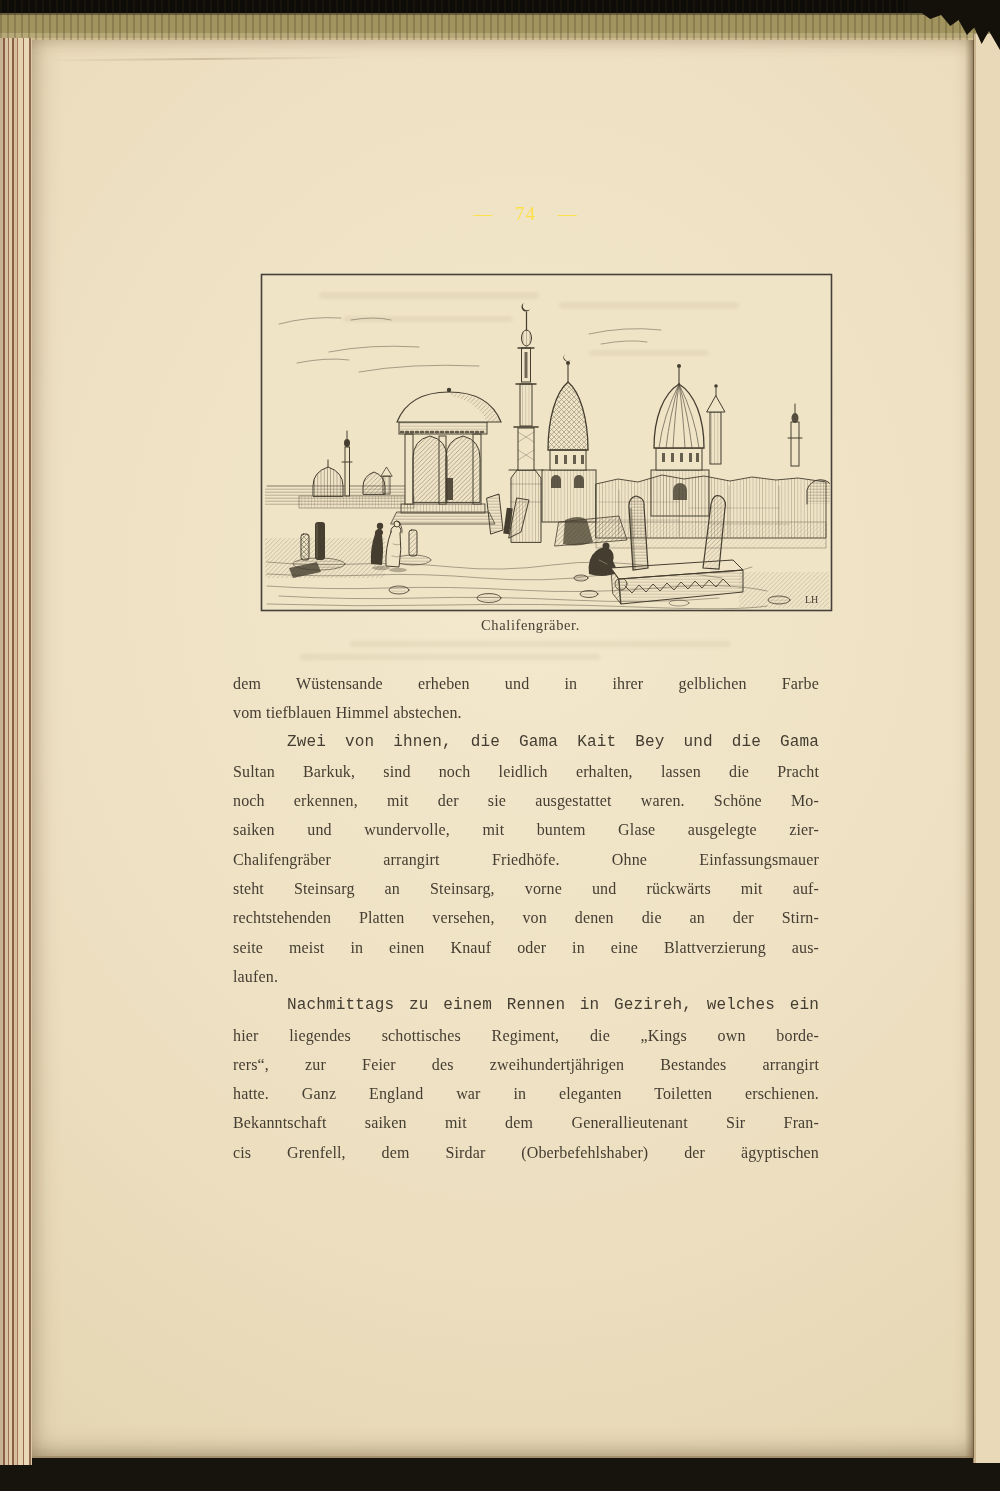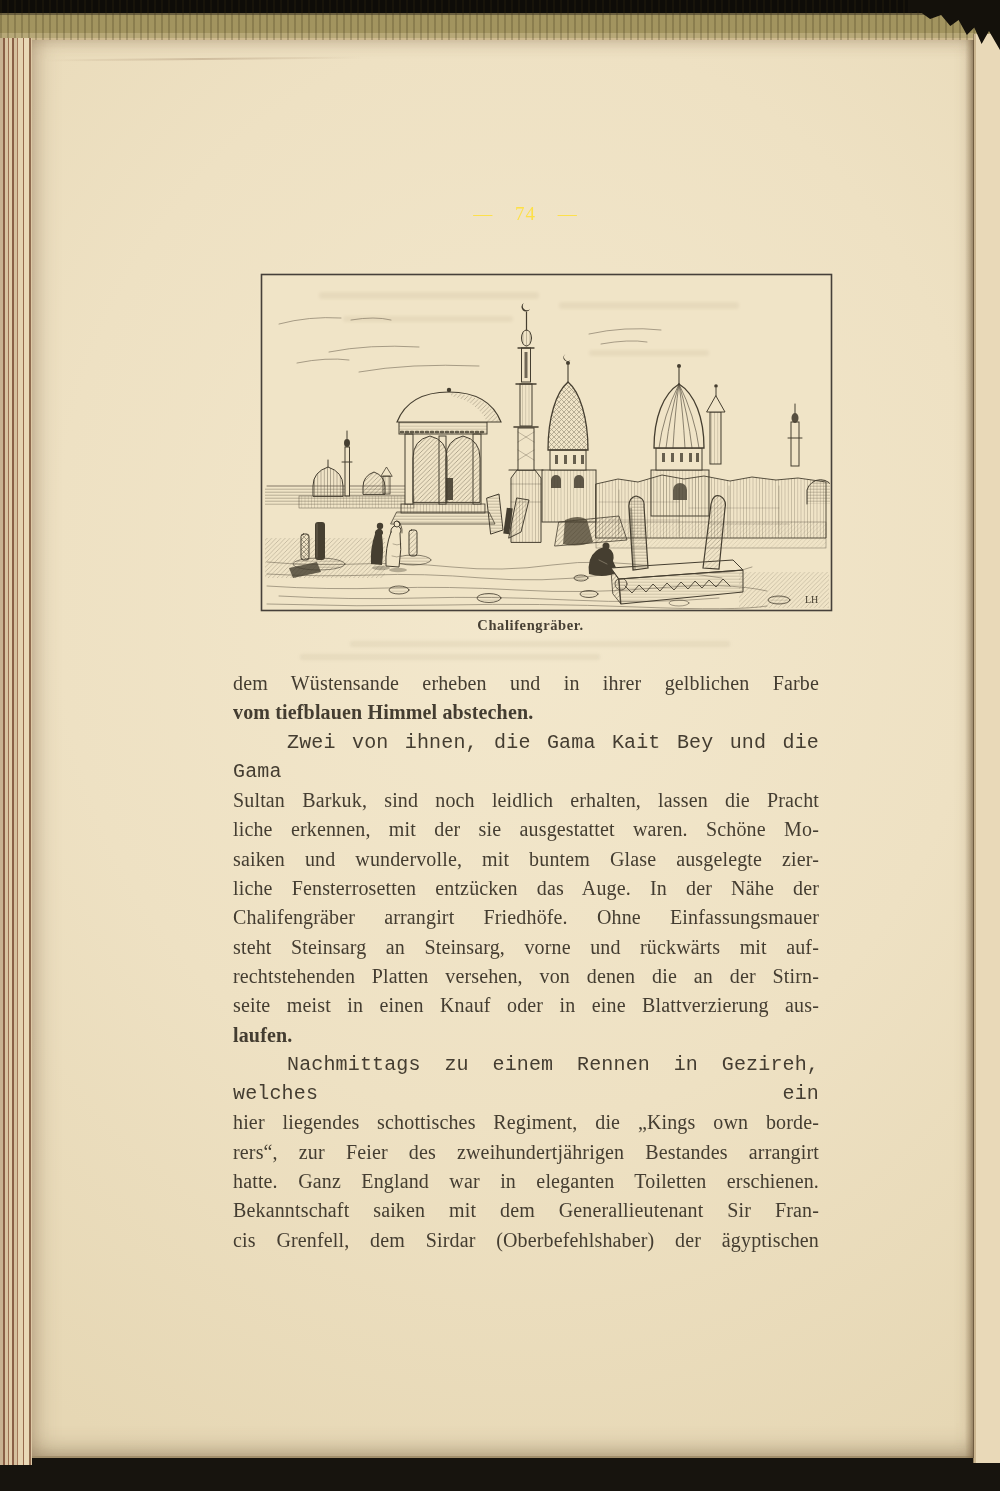--- a/index.html
+++ b/index.html
@@ -59,29 +59,29 @@
   .pagenum{
     position:absolute;left:233px;top:203px;width:585px;z-index:7;
     text-align:center;font-size:19px;color:#fde047;word-spacing:16px;letter-spacing:1px;
   }
   figure.plate{
     position:absolute;left:243px;top:256px;width:575px;height:341px;margin:16px;z-index:7;
   }
   figure.plate svg{display:block;}
   .caption{
     position:absolute;left:243px;top:617px;width:575px;z-index:7;
-    text-align:center;font-size:14.5px;letter-spacing:.6px;color:#474034;font-weight:bold;
+    text-align:center;font-size:14.5px;letter-spacing:.6px;color:#474034;
   }
   .bodytext{
     position:absolute;left:233px;top:669px;width:586px;z-index:7;
-    font-size:20px;line-height:29.3px;color:#443d31;letter-spacing:.15px;
+    font-size:16px;line-height:29.3px;color:#443d31;letter-spacing:.15px;
   }
   .para{width:100%;}
   .tline{text-align:justify;text-align-last:justify;white-space:normal;}
-  .tline.end{text-align-last:left;font-weight:bold;}
+  .tline.end{text-align-last:left;}
   .tline.ind{text-indent:54px;font-family:Liberation Mono, monospace;}
 </style>
 </head>
 <body>
 
 <div class="top-band"></div>
 <div class="left-edges"></div>
 <div class="right-sliver"></div>
 <div class="page"></div>
 <div class="fold"></div>
@@ -317,23 +317,22 @@
 <div class="caption">Chalifengräber.</div>
 
 <div class="bodytext">
     <div class="para">
       <div class="tline">dem Wüstensande erheben und in ihrer gelblichen Farbe</div>
       <div class="tline end">vom tiefblauen Himmel abstechen.</div>
     </div>
     <div class="para">
       <div class="tline ind">Zwei von ihnen, die Gama Kait Bey und die Gama</div>
       <div class="tline">Sultan Barkuk, sind noch leidlich erhalten, lassen die Pracht</div>
-      <div class="tline">liche erkennen, mit der sie ausgestattet waren. Schöne Mo-</div>
+      <div class="tline">noch erkennen, mit der sie ausgestattet waren. Schöne Mo-</div>
       <div class="tline">saiken und wundervolle, mit buntem Glase ausgelegte zier-</div>
-      <div class="tline">liche Fensterrosetten entzücken das Auge. In der Nähe der</div>
       <div class="tline">Chalifengräber arrangirt Friedhöfe. Ohne Einfassungsmauer</div>
       <div class="tline">steht Steinsarg an Steinsarg, vorne und rückwärts mit auf-</div>
       <div class="tline">rechtstehenden Platten versehen, von denen die an der Stirn-</div>
       <div class="tline">seite meist in einen Knauf oder in eine Blattverzierung aus-</div>
       <div class="tline end">laufen.</div>
     </div>
     <div class="para">
       <div class="tline ind">Nachmittags zu einem Rennen in Gezireh, welches ein</div>
       <div class="tline">hier liegendes schottisches Regiment, die „Kings own borde-</div>
       <div class="tline">rers“, zur Feier des zweihundertjährigen Bestandes arrangirt</div>

